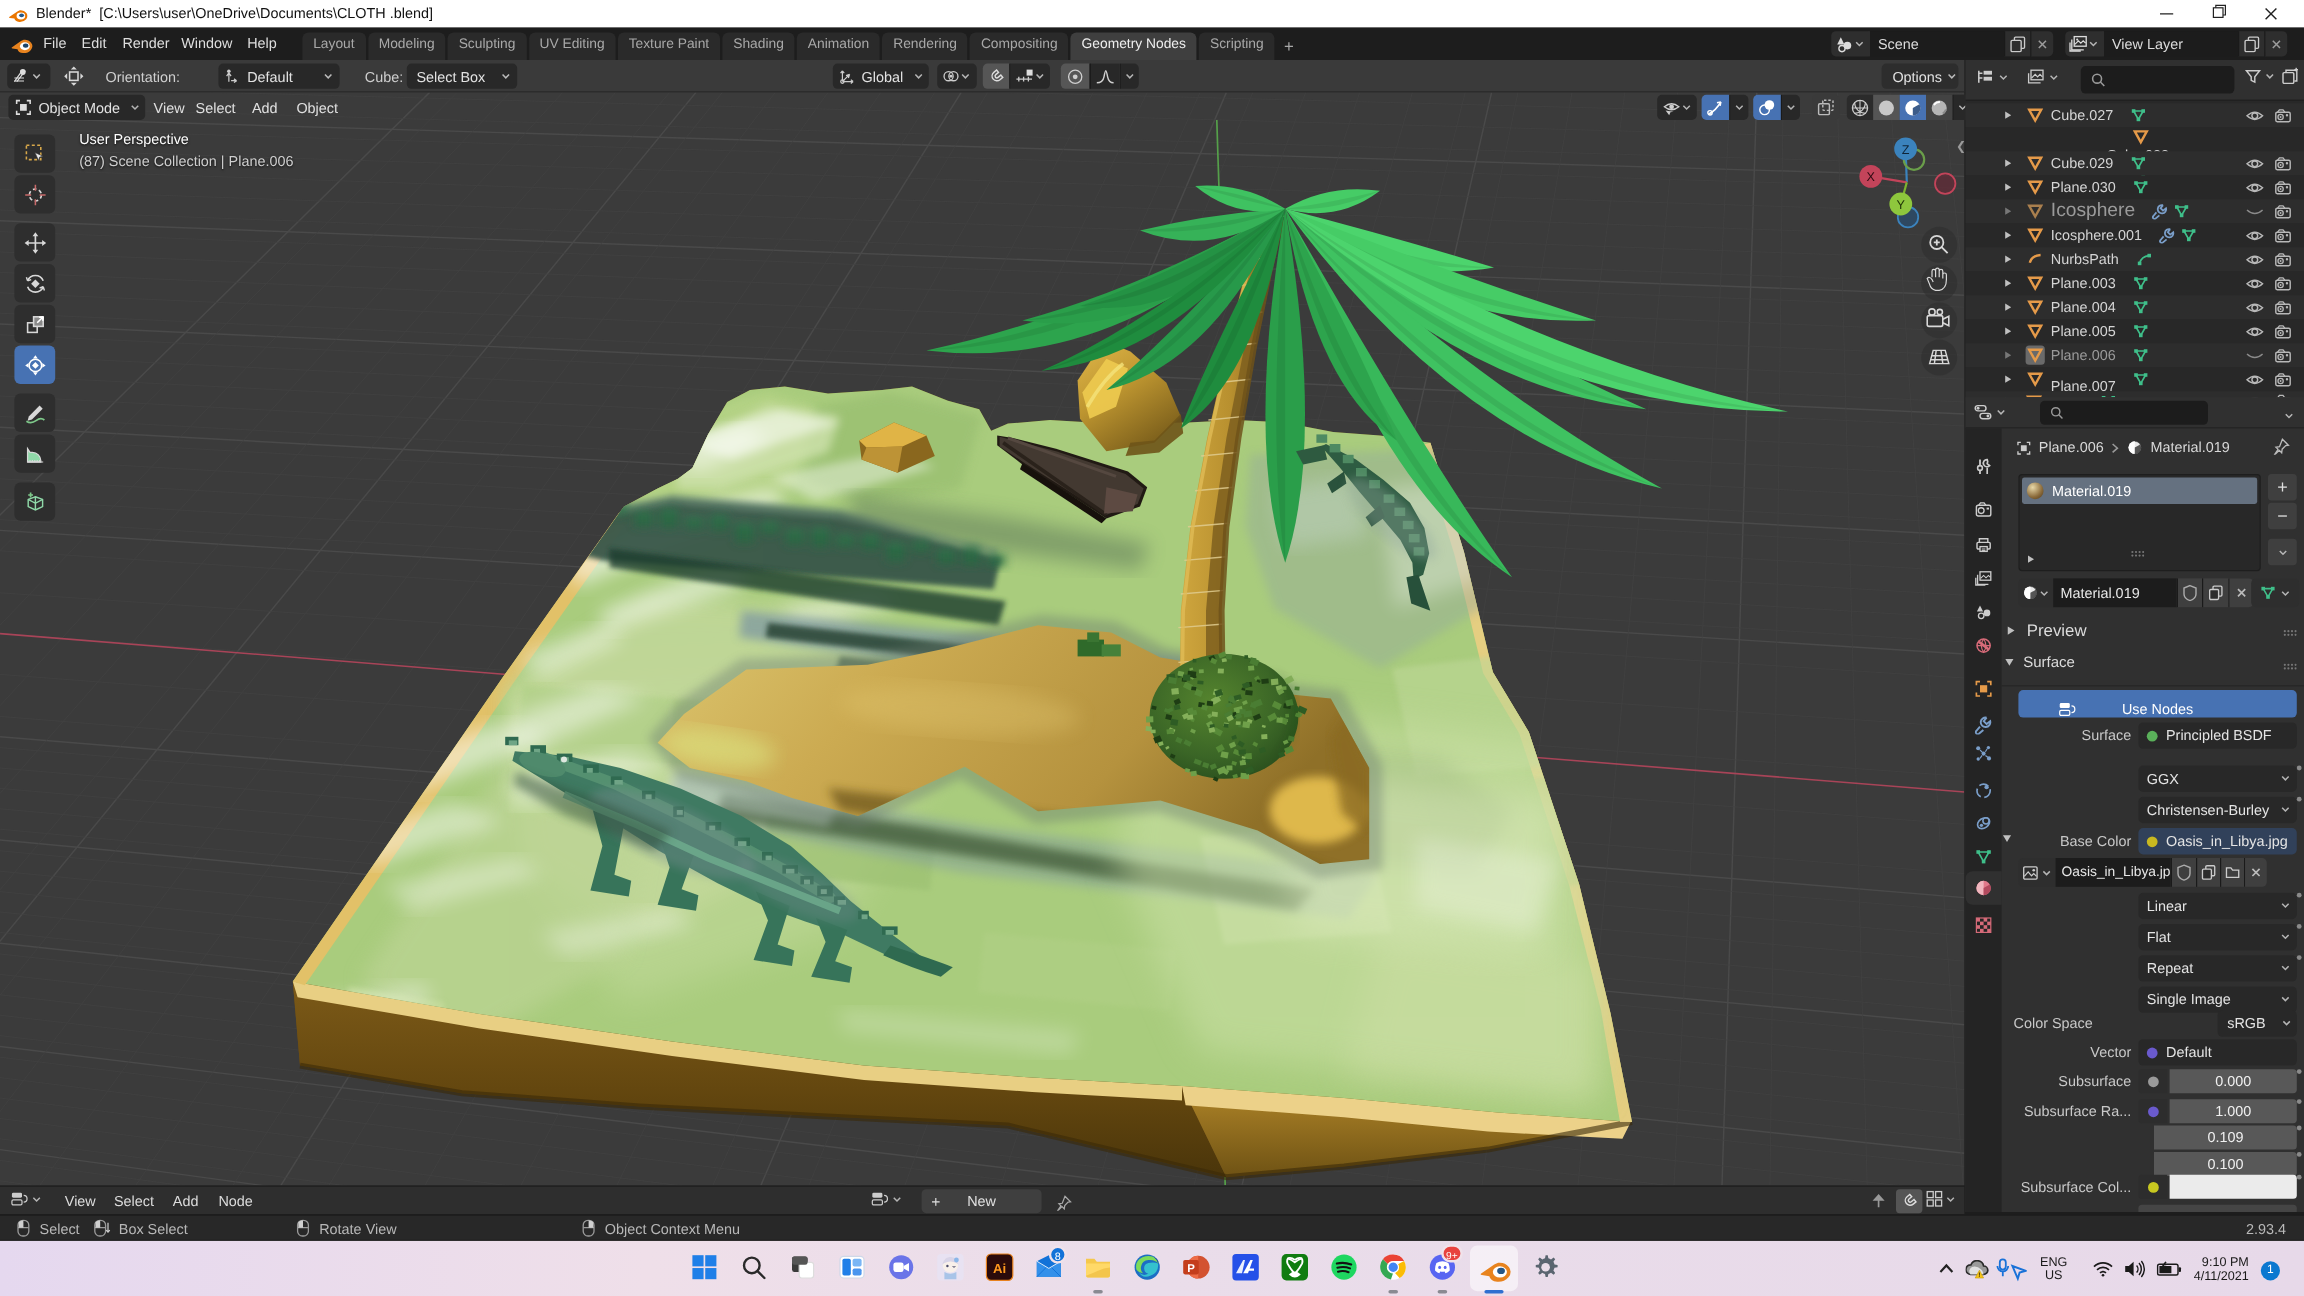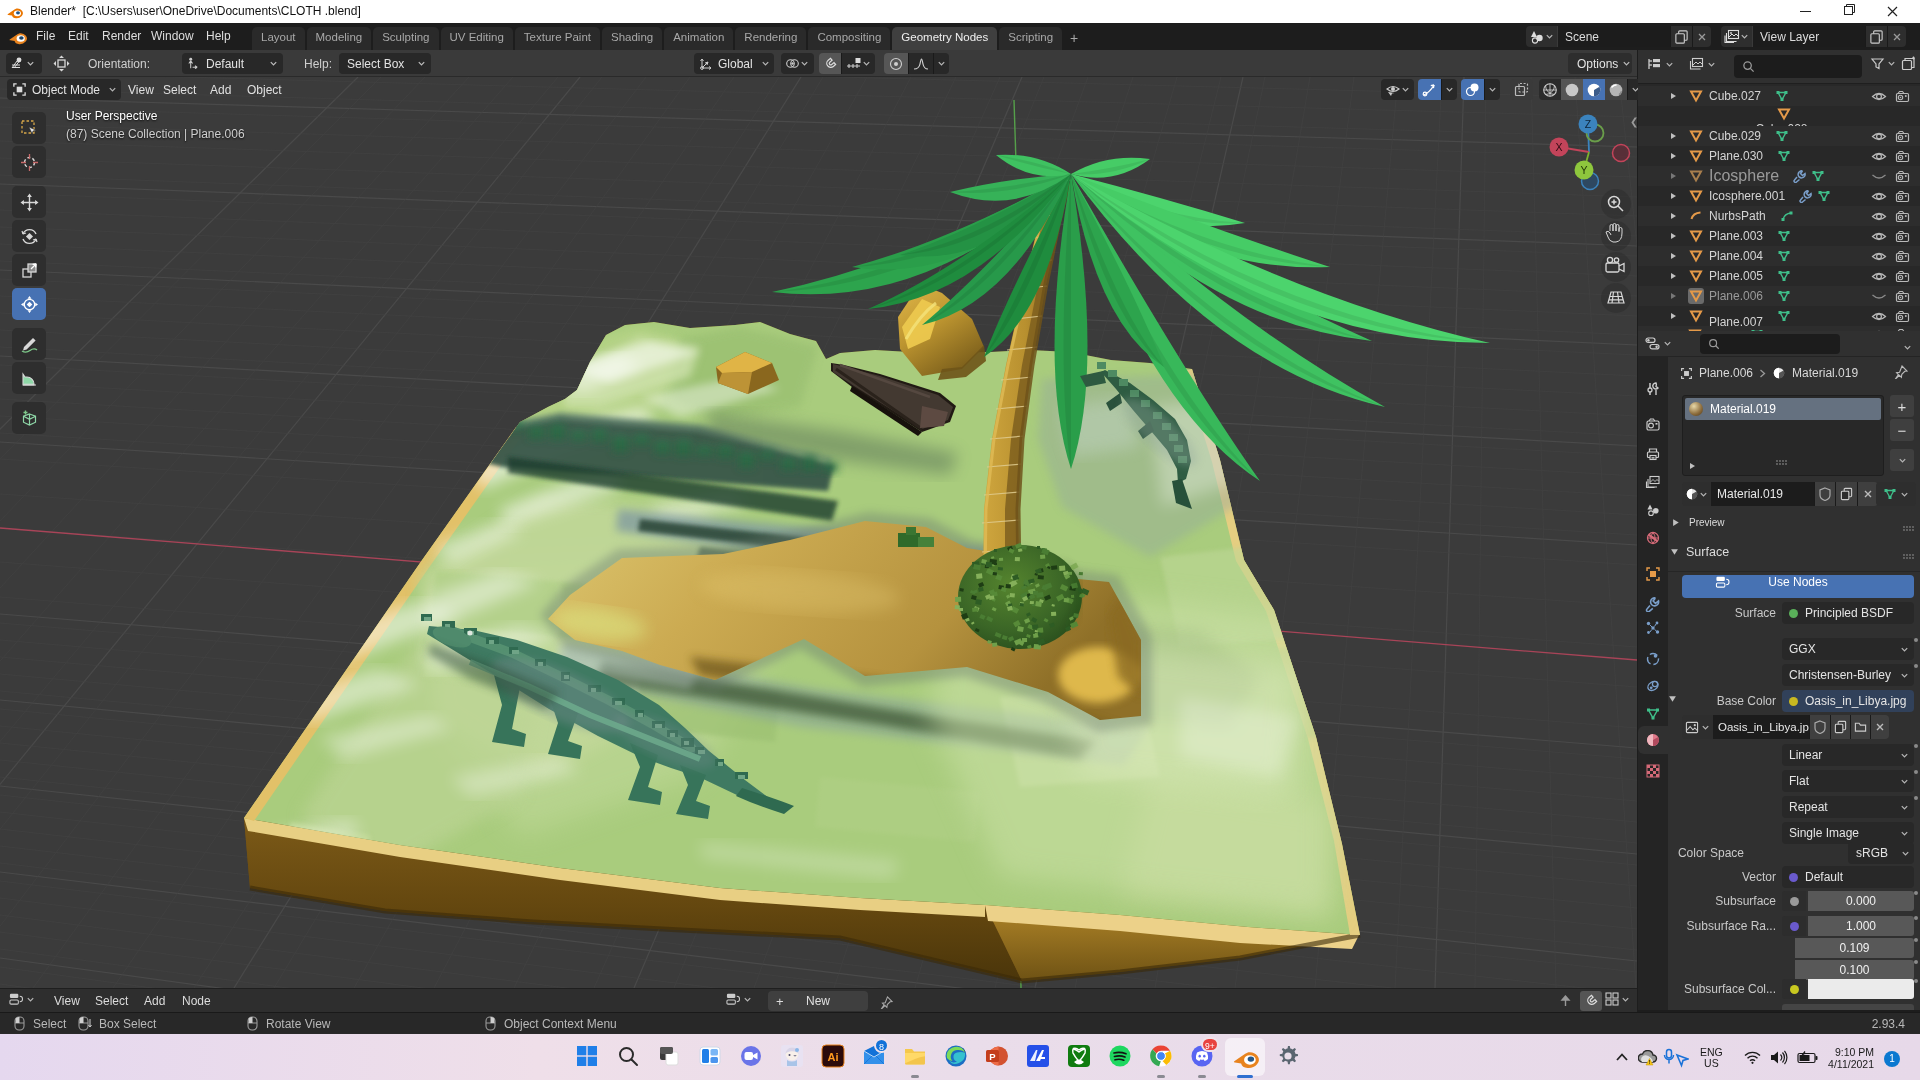--- a/index.html
+++ b/index.html
@@ -126,21 +126,21 @@
   <div class="dd abs" style="left:182px;top:3px;width:101px;height:21px;padding-left:5px;">
     <svg width="13" height="13" viewBox="0 0 14 14">
         <path d="M4,12 v-8 M4,4 l-2,3 M4,4 l2,3 M6,11 h5 M11,11 l-2.4,-1.6 M11,11 l-2.4,1.6" stroke="#ccc" stroke-width="1.1" fill="none"></path>
         <circle cx="4" cy="2.5" r="1.6" fill="#ccc"></circle>
       </svg>
     <span style="margin-left:6px;">Default</span>
     <svg style="margin-left:auto;margin-right:5px;" width="9" height="9" viewBox="0 0 10 10">
         <path d="M2,3.5 l3,3 3,-3" stroke="#bbb" stroke-width="1.4" fill="none"></path>
       </svg>
   </div>
-  <div class="abs txt" style="left:304px;top:7px;color:#cfcfcf;">Help:</div>
+  <div class="abs txt" style="left:304px;top:7px;color:#cfcfcf;">Cube:</div>
   <div class="dd abs" style="left:339px;top:3px;width:92px;height:21px;padding-left:8px;">
     <span>Select Box</span>
     <svg style="margin-left:auto;margin-right:5px;" width="9" height="9" viewBox="0 0 10 10">
         <path d="M2,3.5 l3,3 3,-3" stroke="#bbb" stroke-width="1.4" fill="none"></path>
       </svg>
   </div>
   <div class="dd abs" style="left:694px;top:3px;width:80px;height:21px;padding-left:5px;">
 <svg width="14" height="14" viewBox="0 0 14 14">
         <path d="M3,2 v9 M3,11 h9 M3,2 l-1.5,2 M3,2 l1.5,2 M12,11 l-2,-1.5 M12,11 l-2,1.5 M3,11 l6,-6 l-1,3 m1,-3 l-3,1" stroke="#ccc" stroke-width="1" fill="none"></path>
         <circle cx="3" cy="11" r="1.4" fill="none" stroke="#ccc"></circle>
@@ -1651,21 +1651,21 @@
           <rect x="5.5" y="9" width="3" height="3" fill="#3fbf8a"></rect>
         </svg>
         <svg width="9" height="9" viewBox="0 0 10 10">
           <path d="M2,3.5 l3,3 3,-3" stroke="#b5b5b5" stroke-width="1.4" fill="none"></path>
         </svg>
       </div>
 <div class="abs" style="left:34px;top:186px;display:flex;align-items:center;gap:8px;">
         <svg width="9" height="9" viewBox="0 0 8 8">
           <path d="M1,1 l5,3 -5,3 Z" fill="#c0c0c0"></path>
         </svg>
-        <span style="font-size:10px;color:#dcdcdc;">Preview</span>
+        <span style="font-size:14px;color:#dcdcdc;">Preview</span>
       </div>
 <span class="abs" style="right:6px;top:188px;"><svg width="12" height="8" viewBox="0 0 12 8">
           <g fill="#777">
             <circle cx="2" cy="2" r="0.9"></circle>
             <circle cx="5" cy="2" r="0.9"></circle>
             <circle cx="8" cy="2" r="0.9"></circle>
             <circle cx="11" cy="2" r="0.9"></circle>
             <circle cx="2" cy="5" r="0.9"></circle>
             <circle cx="5" cy="5" r="0.9"></circle>
             <circle cx="8" cy="5" r="0.9"></circle>
@@ -1684,21 +1684,21 @@
             <circle cx="5" cy="2" r="0.9"></circle>
             <circle cx="8" cy="2" r="0.9"></circle>
             <circle cx="11" cy="2" r="0.9"></circle>
             <circle cx="2" cy="5" r="0.9"></circle>
             <circle cx="5" cy="5" r="0.9"></circle>
             <circle cx="8" cy="5" r="0.9"></circle>
             <circle cx="11" cy="5" r="0.9"></circle>
           </g>
         </svg></span>
 <div class="abs" style="left:30px;top:240px;width:252px;height:1px;background:#262626;"></div>
-<div class="abs" style="left:44px;top:244px;width:232px;height:23px;background:#4772b3;border-radius:4px;display:flex;align-items:flex-start;padding-left:28px;">
+<div class="abs" style="left:44px;top:244px;width:232px;height:23px;background:#4772b3;border-radius:4px;display:flex;align-items:flex-end;padding-left:28px;">
 <svg style="margin-left:5px;" width="15" height="14" viewBox="0 0 16 15">
           <rect x="1.5" y="2" width="9" height="4.5" rx="1.2" fill="#fff"></rect>
           <rect x="1.5" y="8.5" width="9" height="4.5" rx="1.2" fill="none" stroke="#fff" stroke-width="1.1"></rect>
           <path d="M12,4.5 q3,0 3,3 t-3,3" fill="none" stroke="#fff" stroke-width="1.1"></path>
         </svg>
 <span style="position:absolute;left:0;width:100%;text-align:center;font-size:12px;color:#fff;">Use Nodes</span>
       </div>
 <div class="abs" style="left:0;top:271px;width:282px;height:22px;">
 <span style="position:absolute;right:144px;top:4px;font-size:12px;color:#c8c8c8;white-space:nowrap;">Surface</span>
 <div style="position:absolute;left:144px;top:0;width:132px;height:22px;background:#282828;border-radius:4px;display:flex;align-items:center;">

